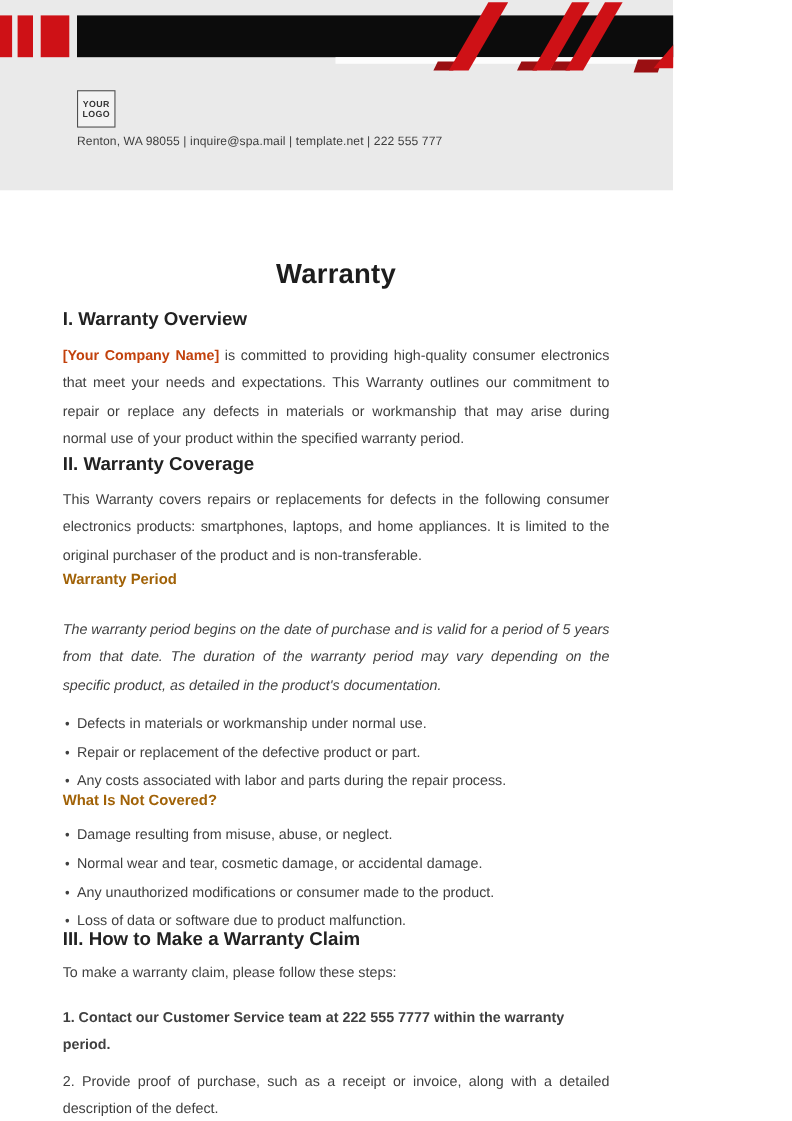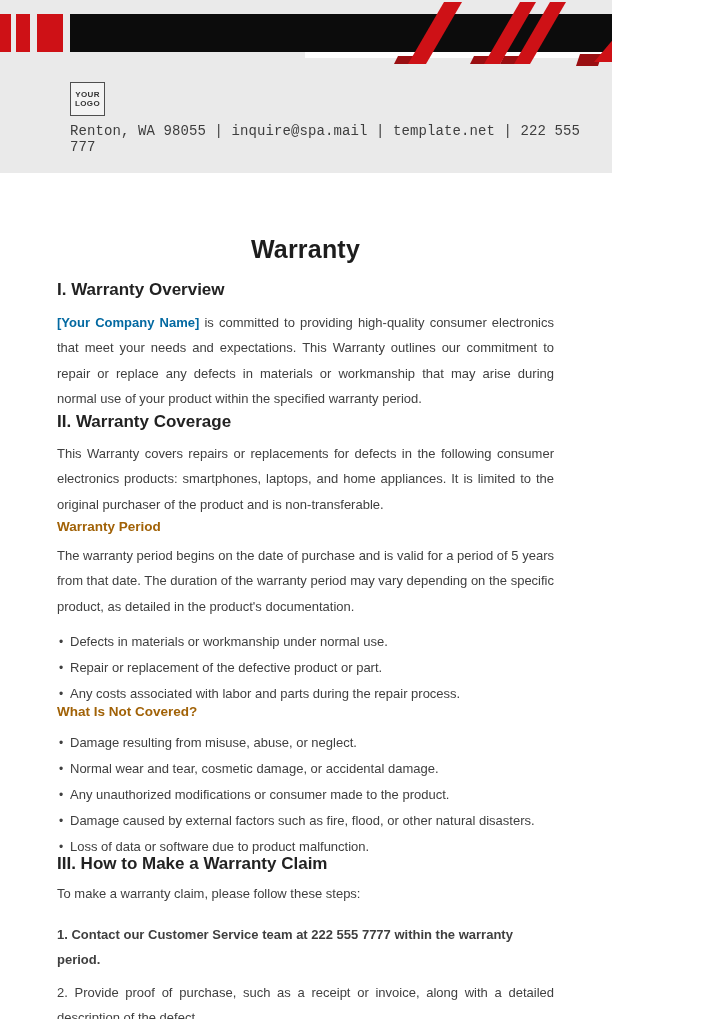--- a/index.html
+++ b/index.html
@@ -31,41 +31,41 @@
   .decor-svg{position:absolute;left:0;top:0;width:720px;height:70px;}
 
   .logo-box{
     position:absolute;left:70px;top:82px;width:35px;height:34px;
     border:1px solid #4f4f4f;background:#f3f3f3;
     display:flex;flex-direction:column;align-items:center;justify-content:center;
     font-size:8px;font-weight:bold;line-height:9.5px;letter-spacing:0.4px;color:#333;
   }
   .contact{
     position:absolute;left:70px;top:123px;
-    font-size:14px;color:#3e3e3e;letter-spacing:0.1px;font-family:Liberation Mono, monospace;
+    font-size:11px;color:#3e3e3e;letter-spacing:0.1px;
   }
 
   
   .doc{padding:0 58px 0 57px;color:var(--body);}
   h1{margin:61px 0 0;text-align:center;font-size:25px;line-height:30px;color:var(--ink);letter-spacing:0.2px;}
   h2{font-size:17px;line-height:22px;color:#222;margin:0;}
   .h2-1{margin-top:15px;}
   .h2-2{margin-top:0;}
   .h2-3{margin-top:-4px;}
   h3{font-size:13.5px;line-height:20px;color:#a16207;margin:0;}
   .h3-nc{margin-top:-2px;}
   p{margin:0;font-size:13px;line-height:25.3px;}
   .just{text-align:justify;}
   .p-lead{margin-top:9px;}
   .p-cov{margin-top:8px;}
-  .p-per{margin-top:6px;}
+  .p-per{margin-top:22px;font-style:italic;}
   .p-intro{margin-top:6px;line-height:25px;}
   .p-step1{margin-top:16px;line-height:25px;font-weight:bold;}
   .p-step2{margin-top:8px;}
-  strong{color:#0369a1;}
+  strong{color:#c2410c;}
   ul{list-style:none;margin:0 0 0 2px;padding:0;}
   .ul-cov{margin-top:13px;}
   .ul-nc{margin-top:11px;}
   li{position:relative;padding-left:11px;font-size:13px;line-height:20px;}
   li:not(:last-child){margin-bottom:6px;}
   li::before{content:"•";position:absolute;left:0;top:0;font-size:12px;color:var(--body);}
 </style>
 </head>
 <body>
 
@@ -114,21 +114,20 @@
       <li>Defects in materials or workmanship under normal use.</li>
       <li>Repair or replacement of the defective product or part.</li>
       <li>Any costs associated with labor and parts during the repair process.</li>
     </ul>
 
     <h3 class="h3-nc">What Is Not Covered?</h3>
     <ul class="ul-nc">
       <li>Damage resulting from misuse, abuse, or neglect.</li>
       <li>Normal wear and tear, cosmetic damage, or accidental damage.</li>
       <li>Any unauthorized modifications or consumer made to the product.</li>
-      <li>Damage caused by external factors such as fire, flood, or other natural disasters.</li>
       <li>Loss of data or software due to product malfunction.</li>
     </ul>
 
     <h2 class="h2-3">III. How to Make a Warranty Claim</h2>
     <p class="p-intro">To make a warranty claim, please follow these steps:</p>
     <p class="p-step1">1. Contact our Customer Service team at 222 555 7777 within the warranty period.</p>
     <p class="just p-step2">2. Provide proof of purchase, such as a receipt or invoice, along with a detailed description of the defect.</p>
   </main>
 
 </div>

